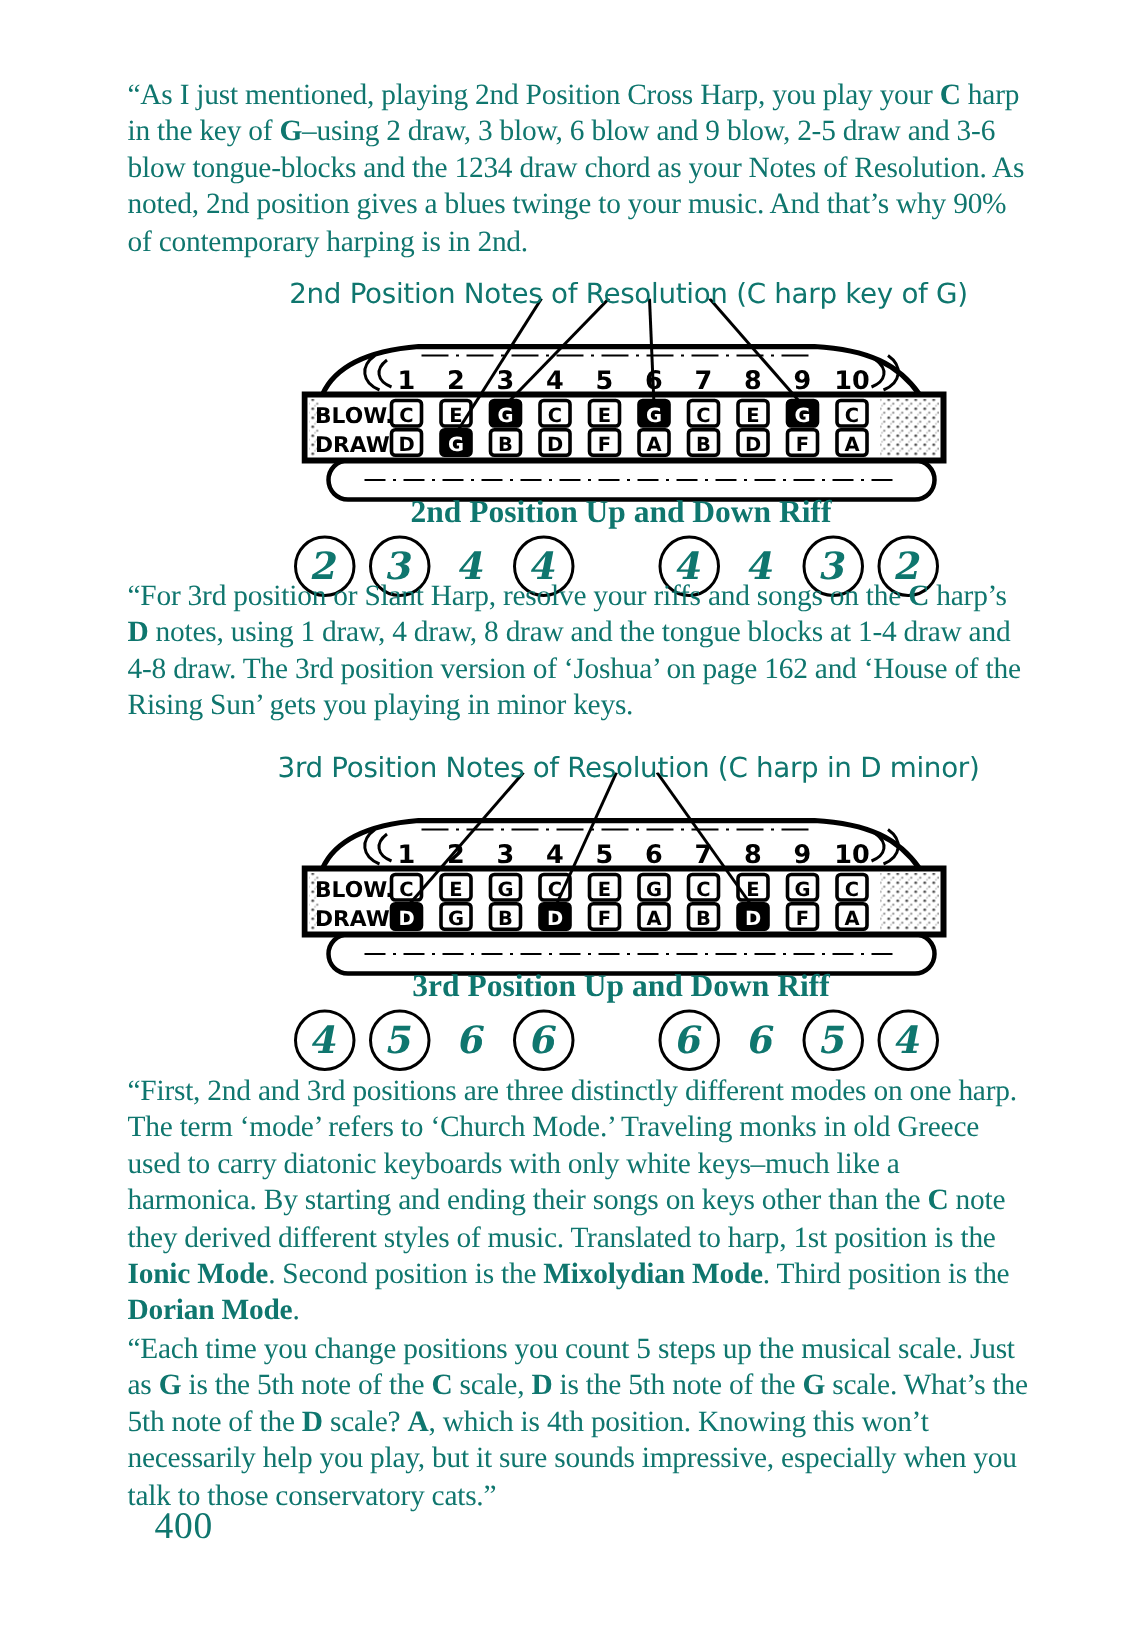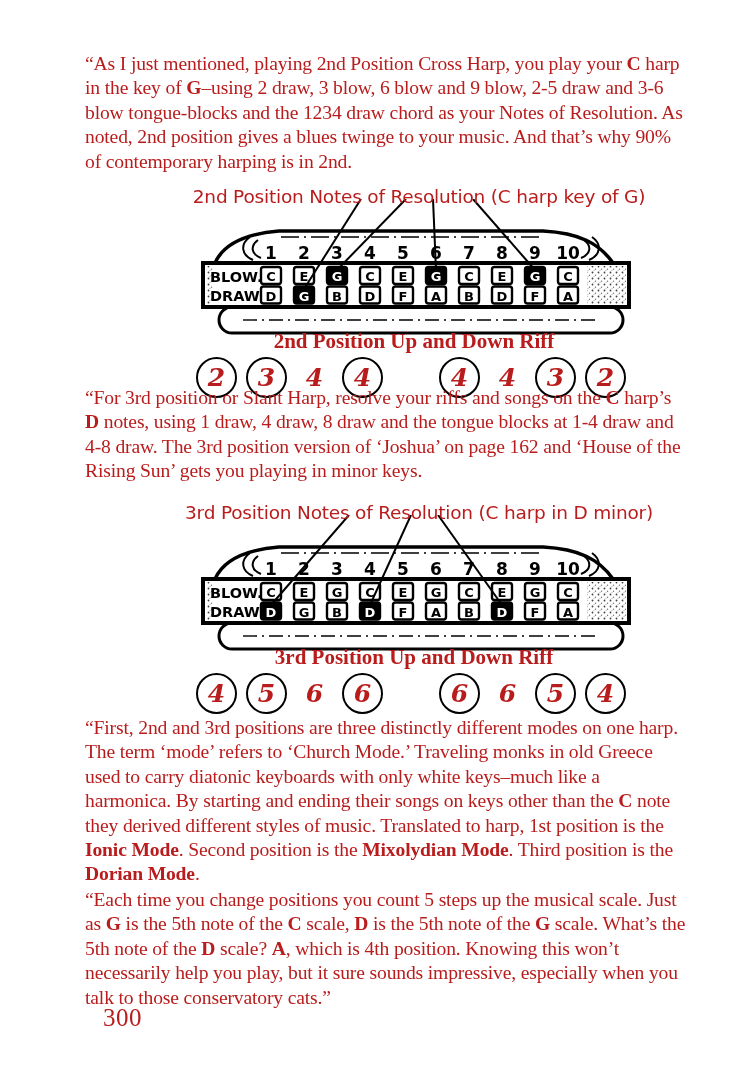--- a/index.html
+++ b/index.html
@@ -1,17 +1,17 @@
 <!DOCTYPE html>
 <html><head>
 <meta charset="utf-8">
 <style>
   html,body{margin:0;padding:0;background:#fff;}
   .page{position:relative;width:750px;height:1092px;background:#ffffff;overflow:hidden;
-        font-family:"Liberation Serif",serif;color:#b91c1c;}
+        font-family:"Liberation Serif",serif;color:#0f766e;}
   .para{position:absolute;left:85px;width:601px;font-size:19.6px;line-height:24.4px;
         letter-spacing:-0.15px;margin:0;}
   .para b{font-weight:bold;}
   .diagram{position:absolute;left:0;width:750px;padding-left:16px;}
   .diag-title{position:relative;left:28px;text-align:center;
               font-family:"DejaVu Sans",sans-serif;font-size:18.5px;font-weight:500;
               letter-spacing:-0.2px;margin:0;white-space:nowrap;}
   svg.harmonica{display:block;margin:-8px 0 0 185px;}
   .riff-title{position:relative;left:23px;text-align:center;font-weight:bold;
               font-size:21px;margin:-10px 0 0 0;white-space:nowrap;}
@@ -208,15 +208,15 @@
         <div class="riff-note">6</div>
         <div class="riff-note circled">5</div>
         <div class="riff-note circled">4</div>
       </div>
   </div>
 
   <p class="para" style="top:716px">“First, 2nd and 3rd positions are three distinctly different modes on one harp. The term ‘mode’ refers to ‘Church Mode.’ Traveling monks in old Greece used to carry diatonic keyboards with only white keys–much like a harmonica. By starting and ending their songs on keys other than the <b>C</b> note they derived different styles of music. Translated to harp, 1st position is the <b>Ionic Mode</b>. Second position is the <b>Mixolydian Mode</b>. Third position is the <b>Dorian Mode</b>.</p>
 
   <p class="para" style="top:888px">“Each time you change positions you count 5 steps up the musical scale. Just as <b>G</b> is the 5th note of the <b>C</b> scale, <b>D</b> is the 5th note of the <b>G</b> scale. What’s the 5th note of the <b>D</b> scale? <b>A</b>, which is 4th position. Knowing this won’t necessarily help you play, but it sure sounds impressive, especially when you talk to those conservatory cats.”</p>
 
-  <div class="page-number">300</div>
+  <div class="page-number">400</div>
 
 </div>
 
 </body></html>

